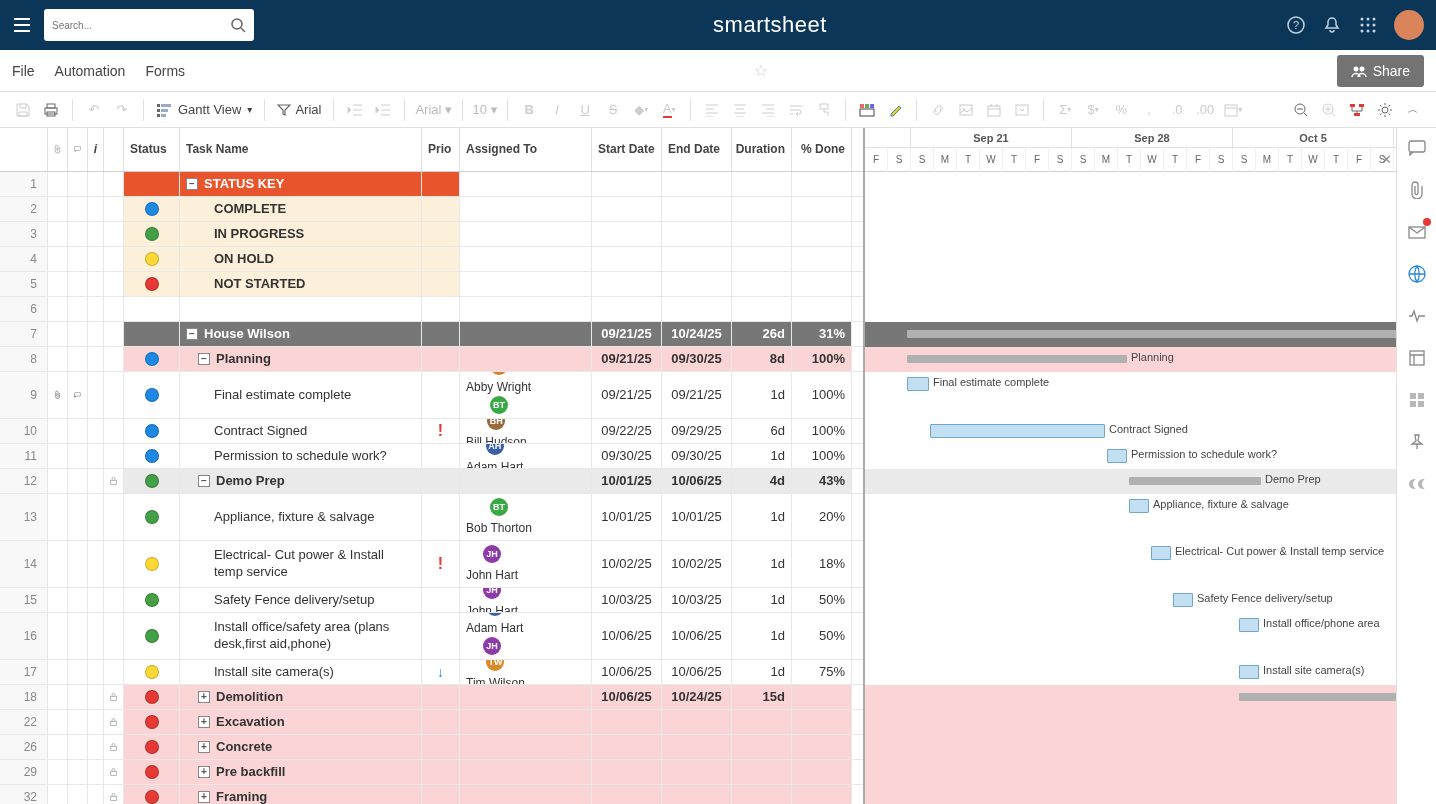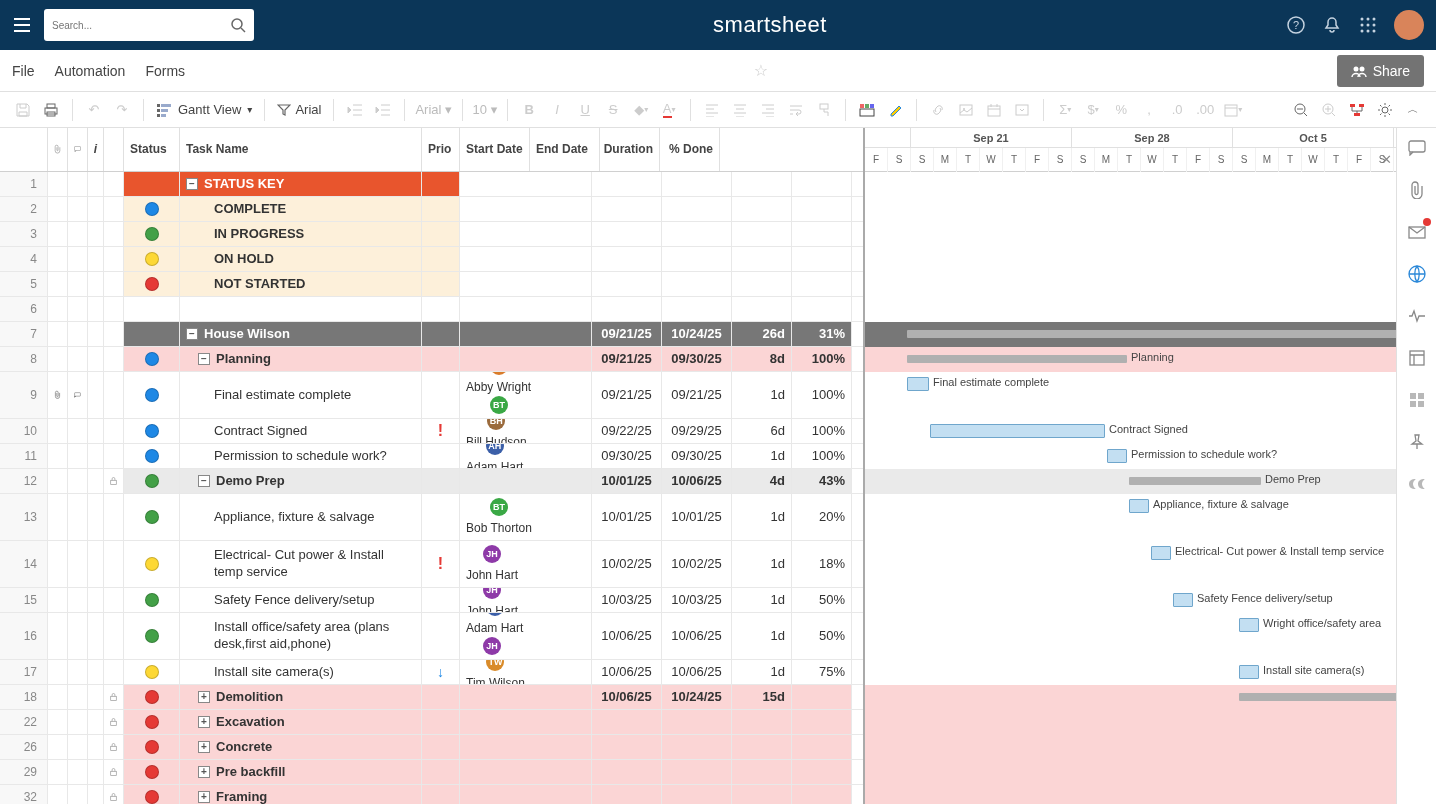--- a/index.html
+++ b/index.html
@@ -411,20 +411,21 @@
           <svg width="14" height="12" viewBox="0 0 14 12">
             <rect x="1" y="1" width="12" height="8" rx="1" fill="none" stroke="#888"></rect>
             <path d="M4 9l-2 3v-3" fill="none" stroke="#888"></path>
           </svg>
         </div>
       <div class="gh-cell gh-proof">i</div>
       <div class="gh-cell gh-lock"></div>
       <div class="gh-cell gh-status">Status</div>
       <div class="gh-cell gh-task">Task Name</div>
       <div class="gh-cell gh-prio">Prio</div>
+      <div class="gh-cell gh-assigned">Assigned To</div>
       <div class="gh-cell gh-start">Start Date</div>
       <div class="gh-cell gh-end">End Date</div>
       <div class="gh-cell gh-dur">Duration</div>
       <div class="gh-cell gh-done">% Done</div>
     </div>
     <div class="grid-body" id="grid-body">
         <div class="row header-orange">
           <div class="cell c-rownum">1</div>
           <div class="cell c-attach"></div>
           <div class="cell c-comment"></div>
@@ -1013,21 +1014,21 @@
         <div class="gantt-row tall">
           <div class="gbar gbar-task" style="left: 286px; width: 20px;"></div>
           <div class="gbar-label" style="left: 310px;">Electrical- Cut power &amp; Install temp service</div>
         </div>
         <div class="gantt-row">
           <div class="gbar gbar-task" style="left: 308px; width: 20px;"></div>
           <div class="gbar-label" style="left: 332px;">Safety Fence delivery/setup</div>
         </div>
         <div class="gantt-row tall">
           <div class="gbar gbar-task" style="left: 374px; width: 20px;"></div>
-          <div class="gbar-label" style="left: 398px;">Wright office/safety area</div>
+          <div class="gbar-label" style="left: 398px;">Install office/phone area</div>
         </div>
         <div class="gantt-row">
           <div class="gbar gbar-task" style="left: 374px; width: 20px;"></div>
           <div class="gbar-label" style="left: 398px;">Install site camera(s)</div>
         </div>
         <div class="gantt-row pink">
           <div class="gbar gbar-summary" style="left: 374px; width: 158px;"></div>
         </div>
         <div class="gantt-row pink"></div>
         <div class="gantt-row pink"></div>

